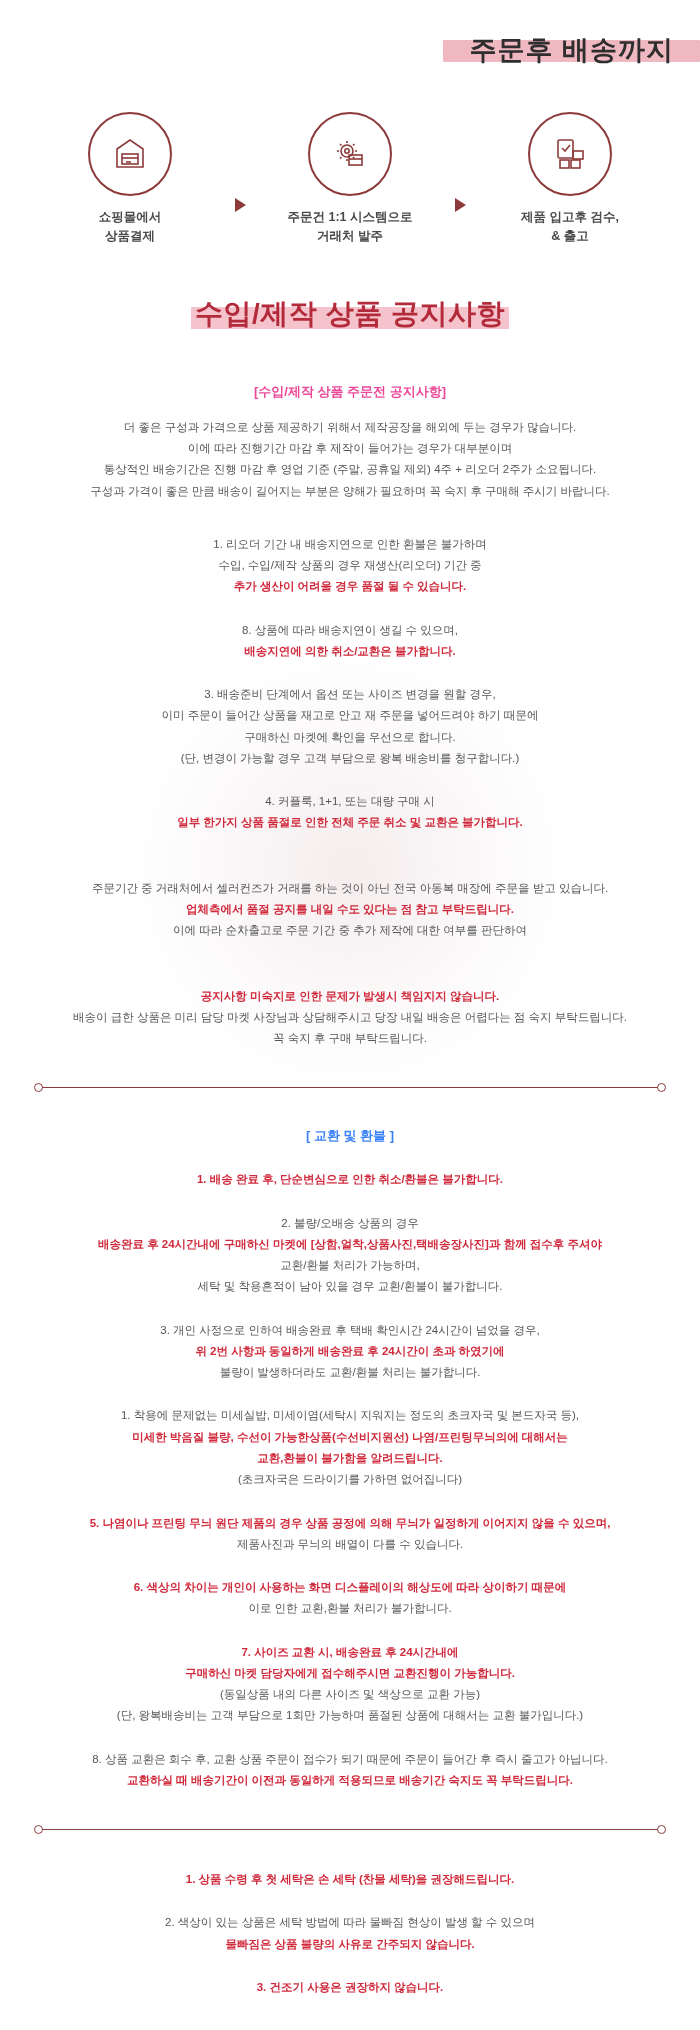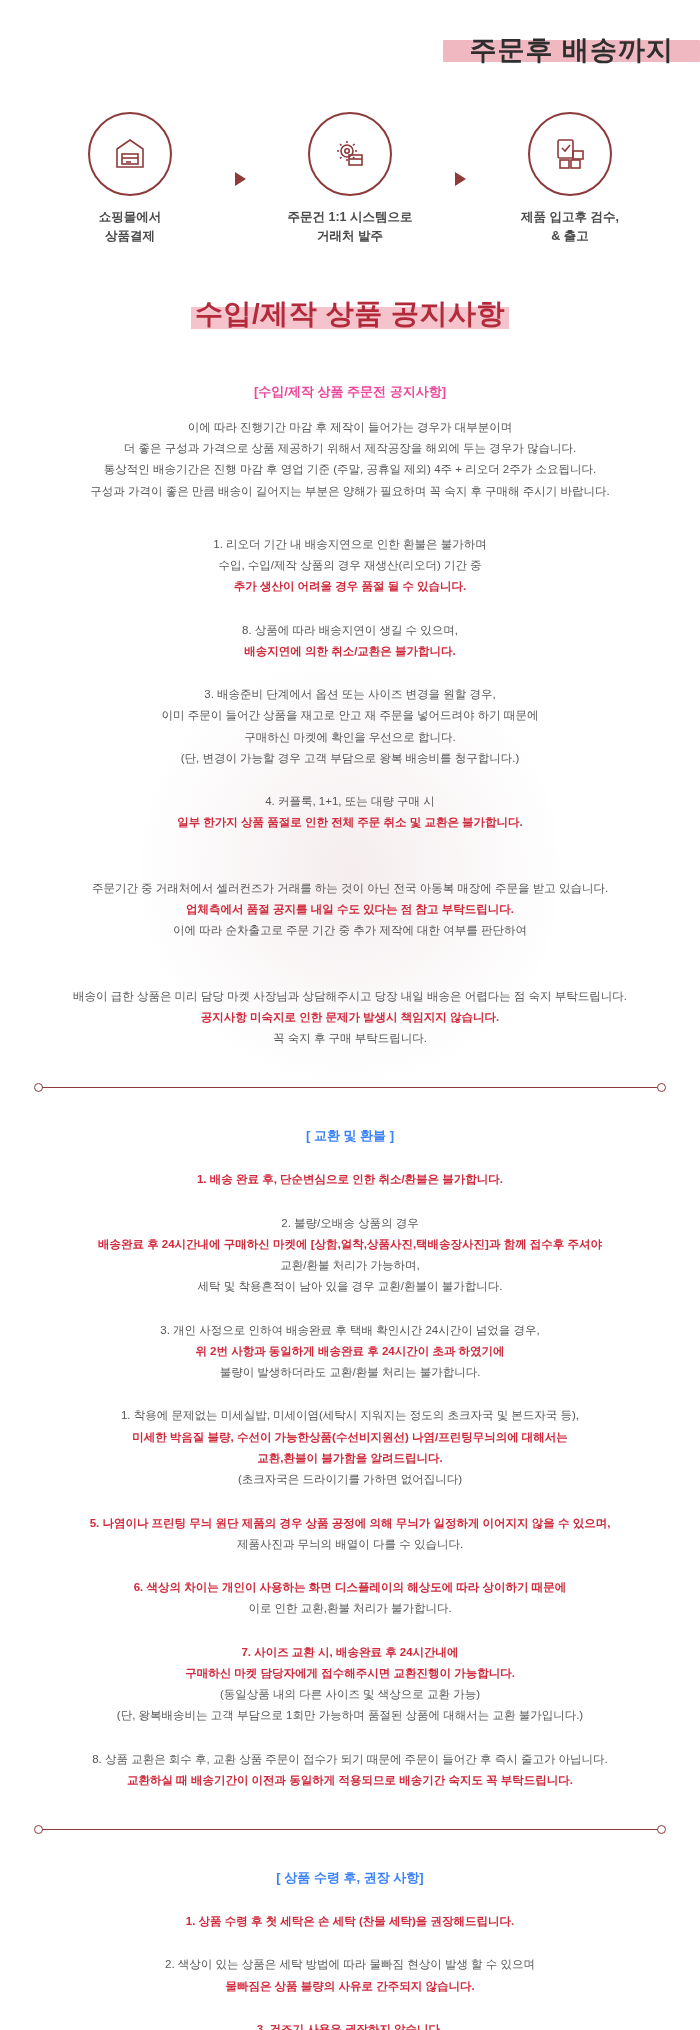--- a/index.html
+++ b/index.html
@@ -57,21 +57,21 @@
     height: 22px;
     background: #f0b9c2;
     z-index: -1;
     border-radius: 1px;
   }
 
   
   .steps {
     display: flex;
     justify-content: center;
-    align-items: center;
+    align-items: flex-end;
     gap: 12px;
     margin-bottom: 46px;
   }
   .step {
     width: 150px;
     text-align: center;
   }
   .circle {
     width: 84px; height: 84px;
     margin: 0 auto 12px;
@@ -246,22 +246,22 @@
 
     </div>
 
     <div class="main-head-wrap">
       <span class="main-head">수입/제작 상품 공지사항</span>
     </div>
 
     <div class="sec">
       <div class="sec-title">[수입/제작 상품 주문전 공지사항]</div>
       <div class="blk">
+        <p class="line">더 좋은 구성과 가격으로 상품 제공하기 위해서 제작공장을 해외에 두는 경우가 많습니다.</p>
         <p class="line">이에 따라 진행기간 마감 후 제작이 들어가는 경우가 대부분이며</p>
-        <p class="line">더 좋은 구성과 가격으로 상품 제공하기 위해서 제작공장을 해외에 두는 경우가 많습니다.</p>
         <p class="line">통상적인 배송기간은 진행 마감 후 영업 기준 (주말, 공휴일 제외) 4주 + 리오더 2주가 소요됩니다.</p>
         <p class="line">구성과 가격이 좋은 만큼 배송이 길어지는 부분은 양해가 필요하며 꼭 숙지 후 구매해 주시기 바랍니다.</p>
       </div>
 
       <div class="gap-s"></div>
 
       <div class="blk">
         <p class="line">1. 리오더 기간 내 배송지연으로 인한 환불은 불가하며</p>
         <p class="line">수입, 수입/제작 상품의 경우 재생산(리오더) 기간 중</p>
         <p class="line red">추가 생산이 어려울 경우 품절 될 수 있습니다.</p>
@@ -288,22 +288,22 @@
 
       <div class="blk">
         <p class="line">주문기간 중 거래처에서 셀러컨즈가 거래를 하는 것이 아닌 전국 아동복 매장에 주문을 받고 있습니다.</p>
         <p class="line red">업체측에서 품절 공지를 내일 수도 있다는 점 참고 부탁드립니다.</p>
         <p class="line">이에 따라 순차출고로 주문 기간 중 추가 제작에 대한 여부를 판단하여</p>
       </div>
 
       <div class="gap-m"></div>
 
       <div class="blk">
+        <p class="line red">공지사항 미숙지로 인한 문제가 발생시 책임지지 않습니다.</p>
         <p class="line">배송이 급한 상품은 미리 담당 마켓 사장님과 상담해주시고 당장 내일 배송은 어렵다는 점 숙지 부탁드립니다.</p>
-        <p class="line red">공지사항 미숙지로 인한 문제가 발생시 책임지지 않습니다.</p>
         <p class="line">꼭 숙지 후 구매 부탁드립니다.</p>
       </div>
     </div>
 
     <div class="divider">
       <span class="dot l"></span>
       <span class="bar"></span>
       <span class="dot r"></span>
     </div>
 
@@ -357,21 +357,20 @@
       </div>
     </div>
 
     <div class="divider">
       <span class="dot l"></span>
       <span class="bar"></span>
       <span class="dot r"></span>
     </div>
 
     <div class="sec">
-      <div class="section-head">[ 상품 수령 후, 권장 사항]</div>
 
       <div class="blk">
         <p class="line red">1. 상품 수령 후 첫 세탁은 손 세탁 (찬물 세탁)을 권장해드립니다.</p>
       </div>
 
       <div class="blk">
         <p class="line">2. 색상이 있는 상품은 세탁 방법에 따라 물빠짐 현상이 발생 할 수 있으며</p>
         <p class="line red">물빠짐은 상품 불량의 사유로 간주되지 않습니다.</p>
       </div>
 

